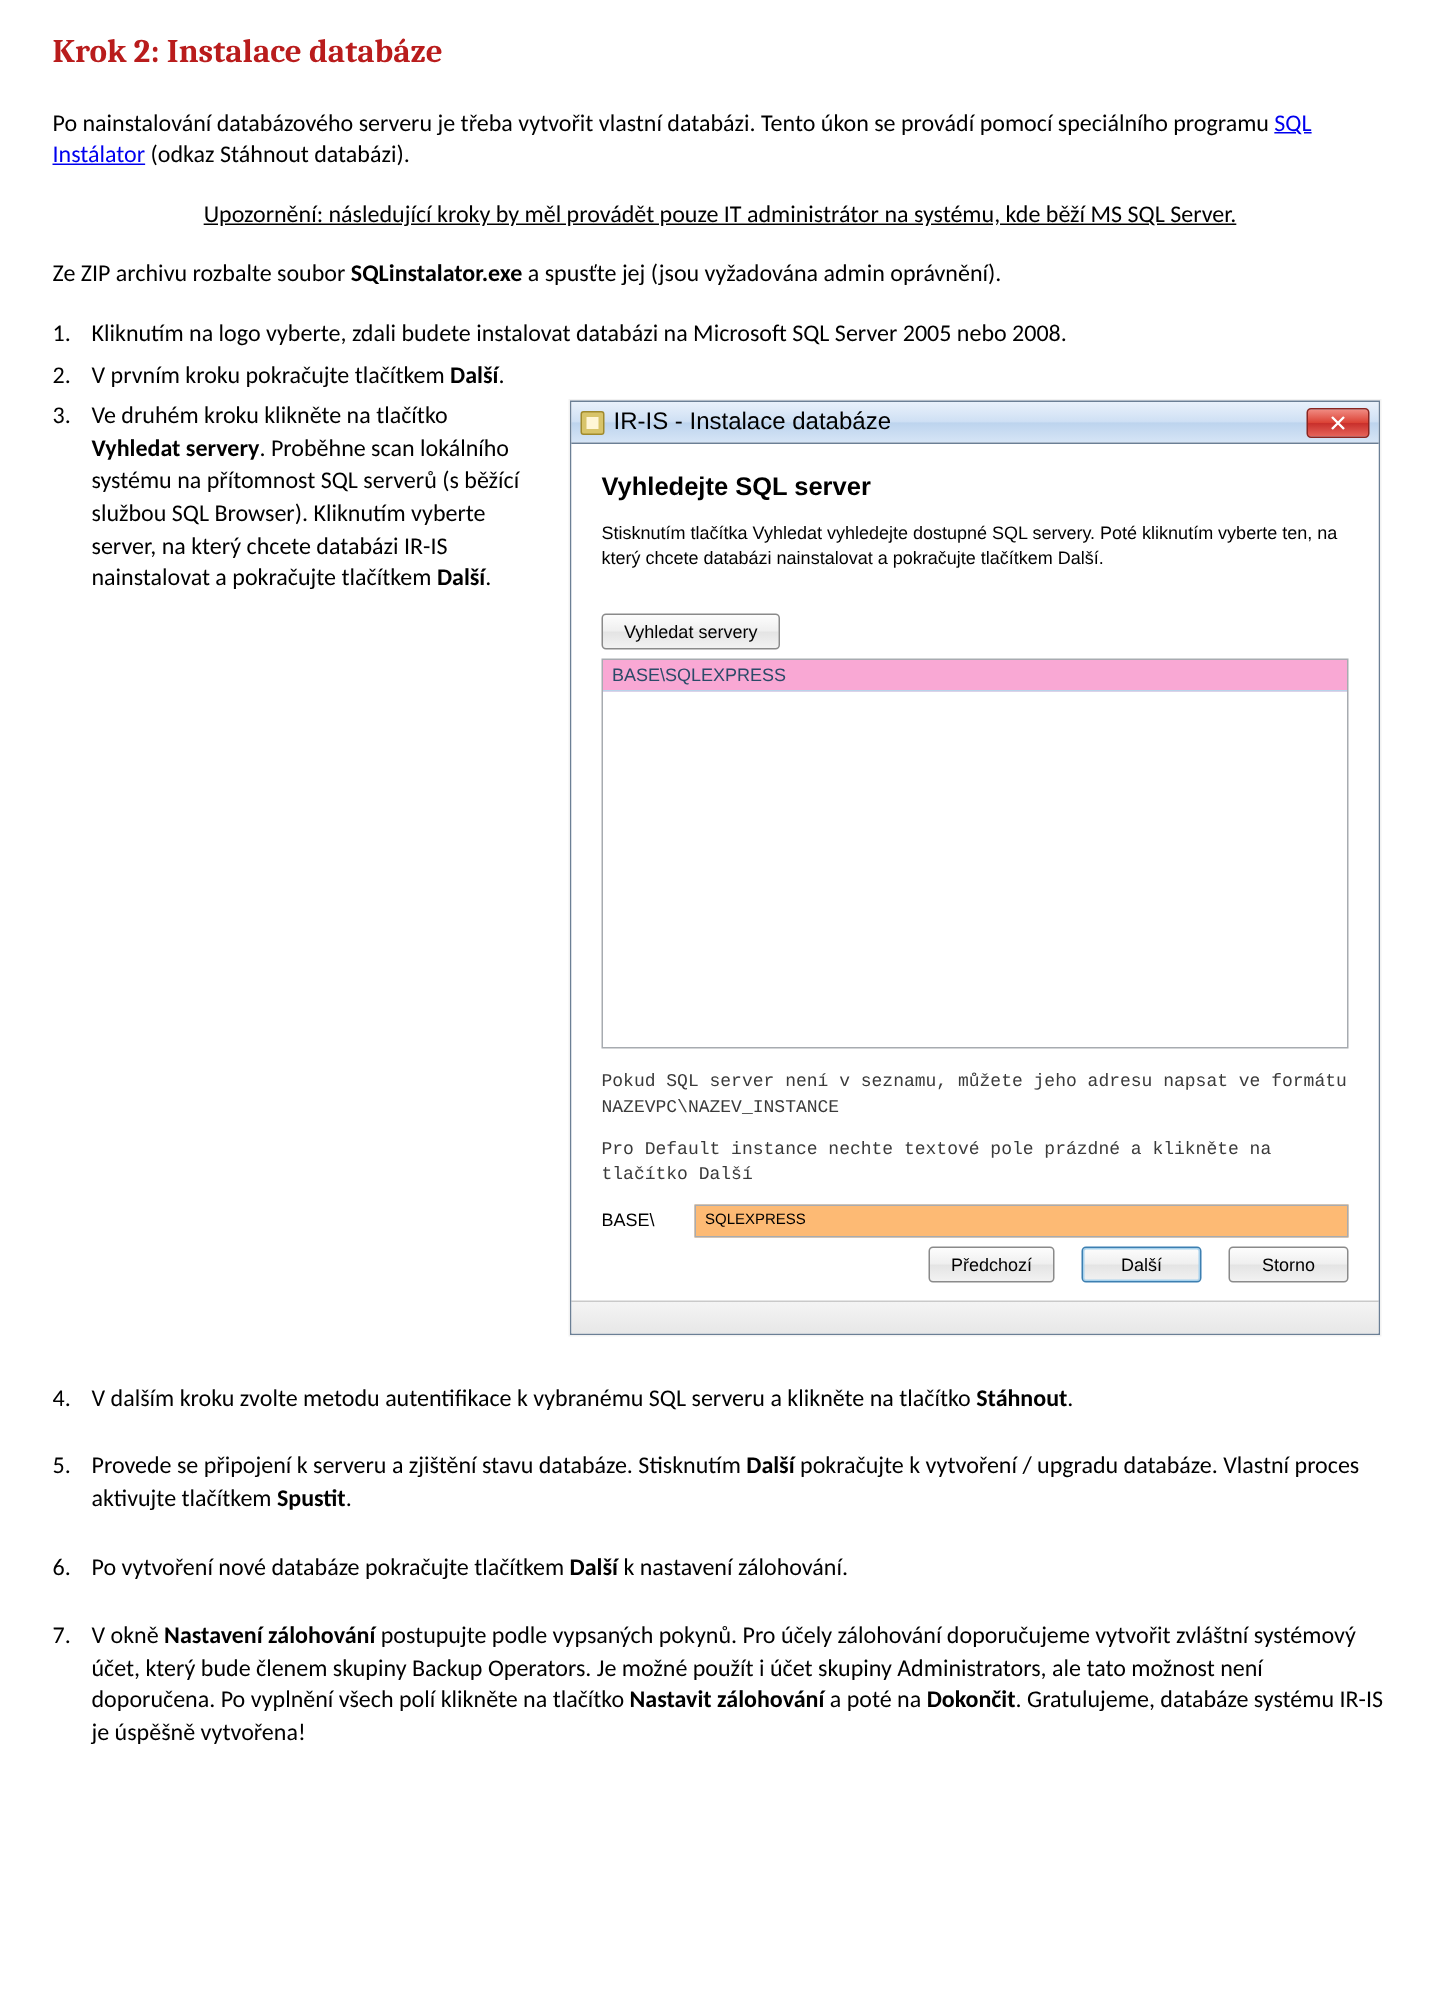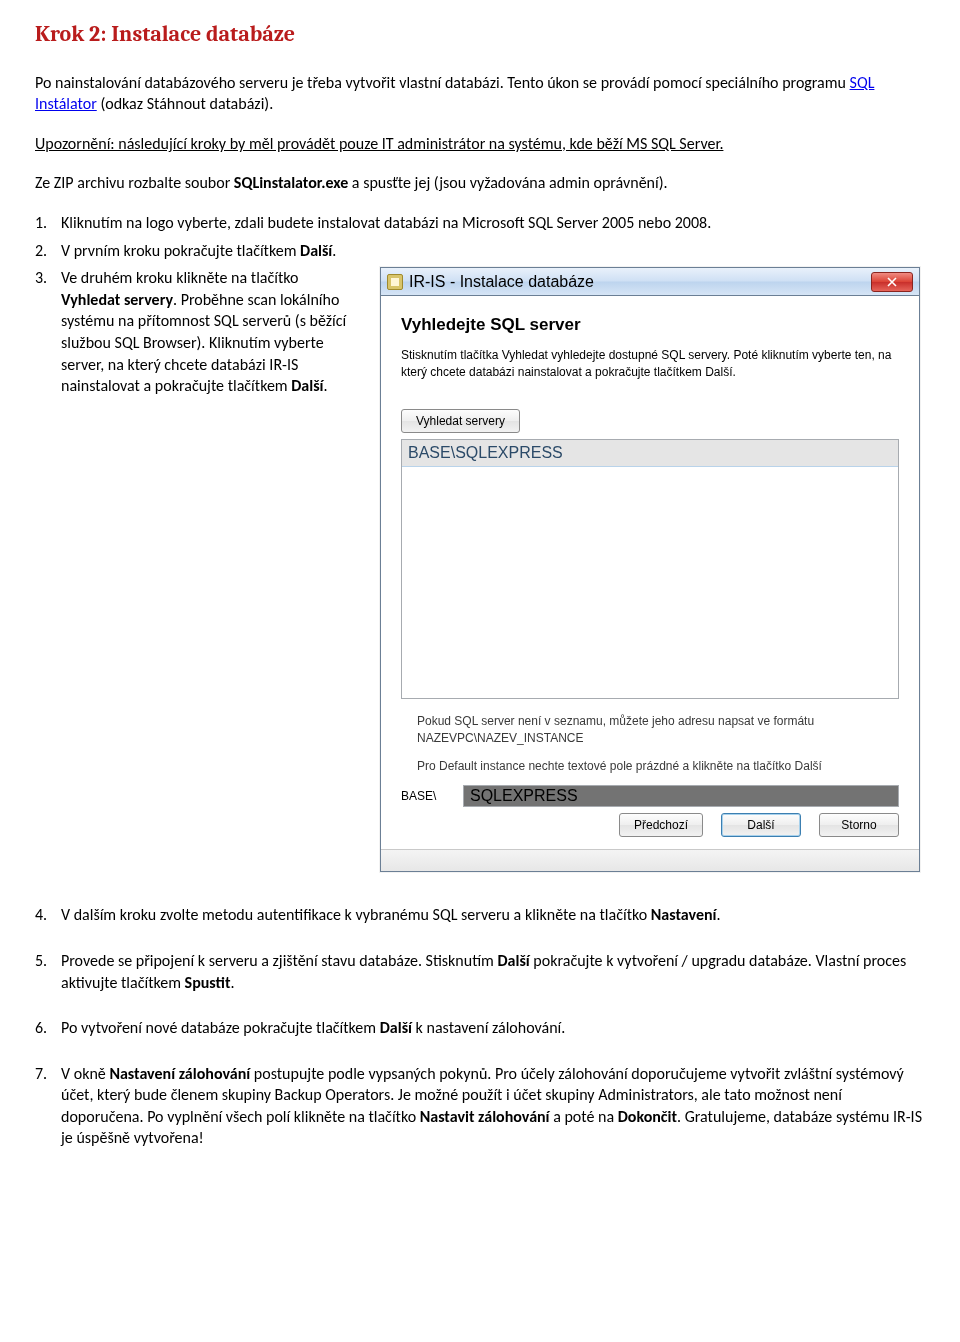--- a/index.html
+++ b/index.html
@@ -15,21 +15,21 @@
   h2.step-heading {
     font-family: Cambria, Georgia, serif;
     color: #b91c1c;
     font-size: 22px;
     font-weight: bold;
     margin-bottom: 22px;
   }
   p.doc-p { margin-bottom: 18px; }
   a.link { color: #0000ee; text-decoration: underline; }
   .bold { font-weight: bold; }
-  .underline { text-decoration: underline; }
+  .underline { text-decoration: underline; text-align: center; }
   .split-row {
     display: flex;
     gap: 30px;
     margin-bottom: 6px;
     align-items: flex-start;
   }
   .split-text-col { flex: 0 0 315px; }
   .split-shot-col { flex: 1 1 auto; }
   ol.doc-list { list-style: none; counter-reset: item; margin: 0; padding: 0; }
   ol.doc-list > li { counter-increment: item; margin-bottom: 6px; }
@@ -99,39 +99,39 @@
     box-shadow: inset 0 0 0 1px #a7d1ec;
   }
   .dlg-listbox {
     margin-top: 6px;
     border: 1px solid #a7abb0;
     height: 260px;
     background: #fff;
     overflow: hidden;
   }
   .dlg-listrow {
-    background: #e5e5e5;
+    background: #f9a8d4;
     color: #2b4a68;
     padding: 2px 6px;
-    font-size: 16px;
+    font-size: 12px;
     border-bottom: 1px solid #b9d3ea;
   }
-  .dlg-midpara { margin: 14px 0 10px 16px; color: #3a3a3a; line-height: 1.45; }
+  .dlg-midpara { margin: 14px 0 10px 0; color: #3a3a3a; line-height: 1.45; font-family: Liberation Mono, monospace; }
   .dlg-inst-row {
     display: flex; align-items: center; gap: 10px;
     margin-bottom: 0;
   }
   .dlg-inst-label { min-width: 52px; }
   .dlg-inst-input {
     flex: 1; height: 22px;
     border: 1px solid #a7abb0;
     padding: 2px 6px;
     font-family: Tahoma, Arial, sans-serif;
-    font-size: 16px;
-    background: #737373;
+    font-size: 10px;
+    background: #fdba74;
   }
   .dlg-btnrow {
     display: flex; justify-content: flex-end; gap: 18px;
     padding-top: 6px;
   }
   .dlg-statusbar {
     height: 22px;
     background: linear-gradient(#f4f4f4, #e7e7e7);
     border-top: 1px solid #c9c9c9;
   }
@@ -223,21 +223,21 @@
 </ol>
 
 <div style="height:26px"></div>
 
 <ol class="doc-list lower cont-from-4">
   <li>
     <div class="li-row">
       <div class="li-num"></div>
       <div class="li-body">
         <span>V dalším kroku zvolte metodu autentifikace k vybranému SQL serveru a klikněte na tlačítko </span>
-        <span class="bold">Nastavení</span><span>.</span>
+        <span class="bold">Stáhnout</span><span>.</span>
       </div>
     </div>
   </li>
   <li>
     <div class="li-row">
       <div class="li-num"></div>
       <div class="li-body">
         <span>Provede se připojení k serveru a zjištění stavu databáze. Stisknutím </span>
         <span class="bold">Další</span>
         <span> pokračujte k vytvoření / upgradu databáze. Vlastní proces aktivujte tlačítkem </span>

